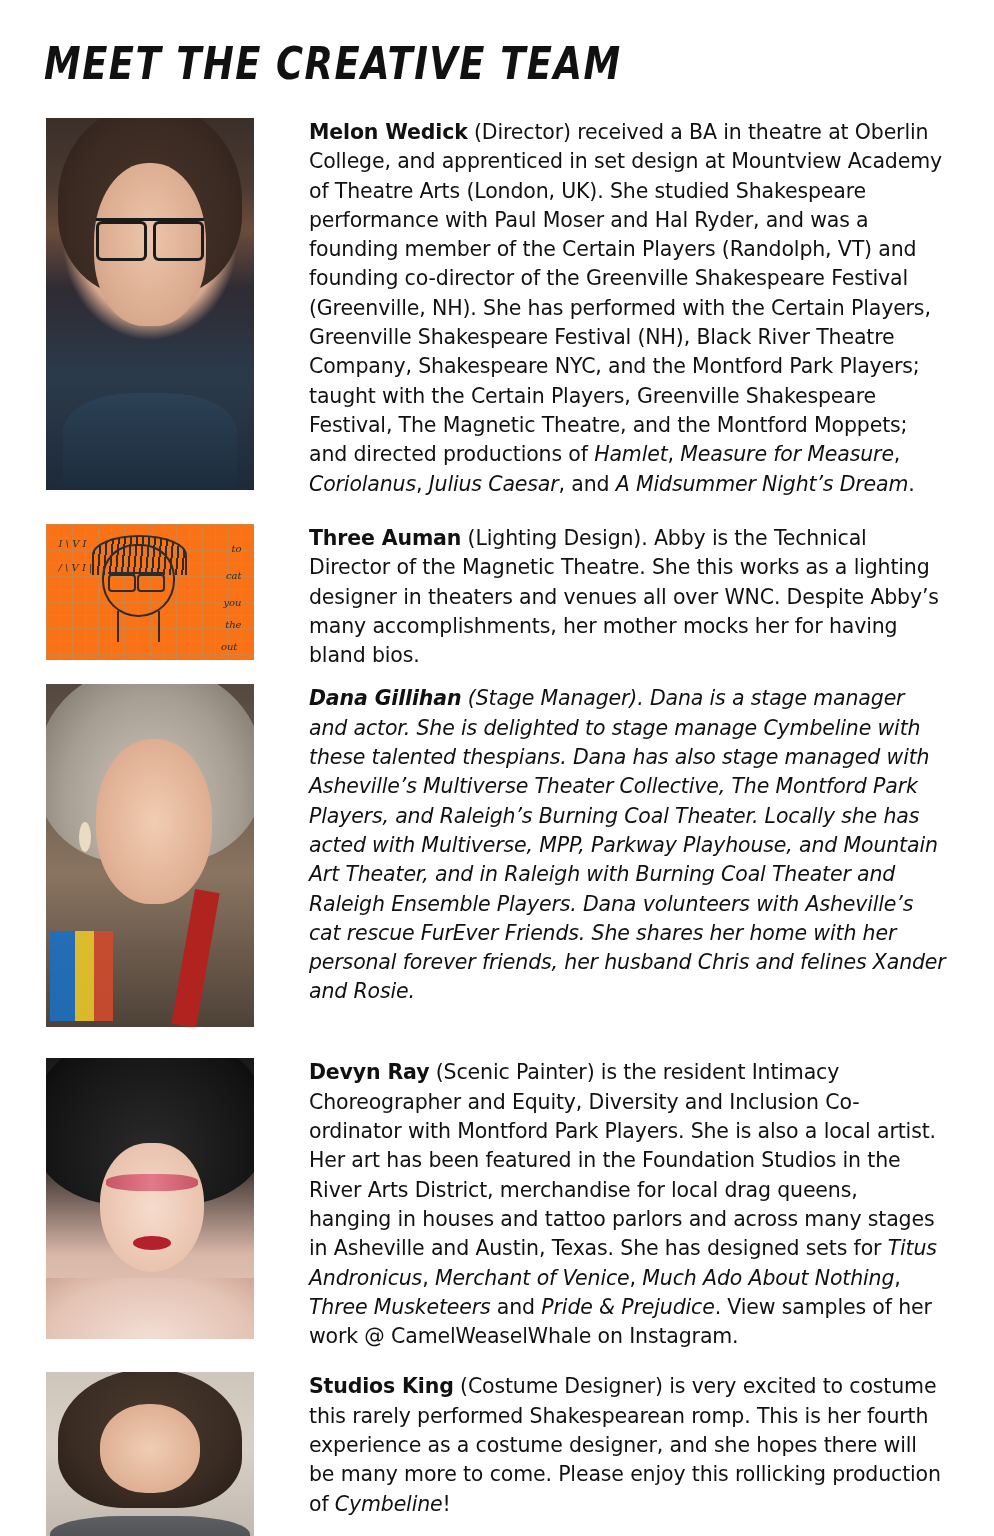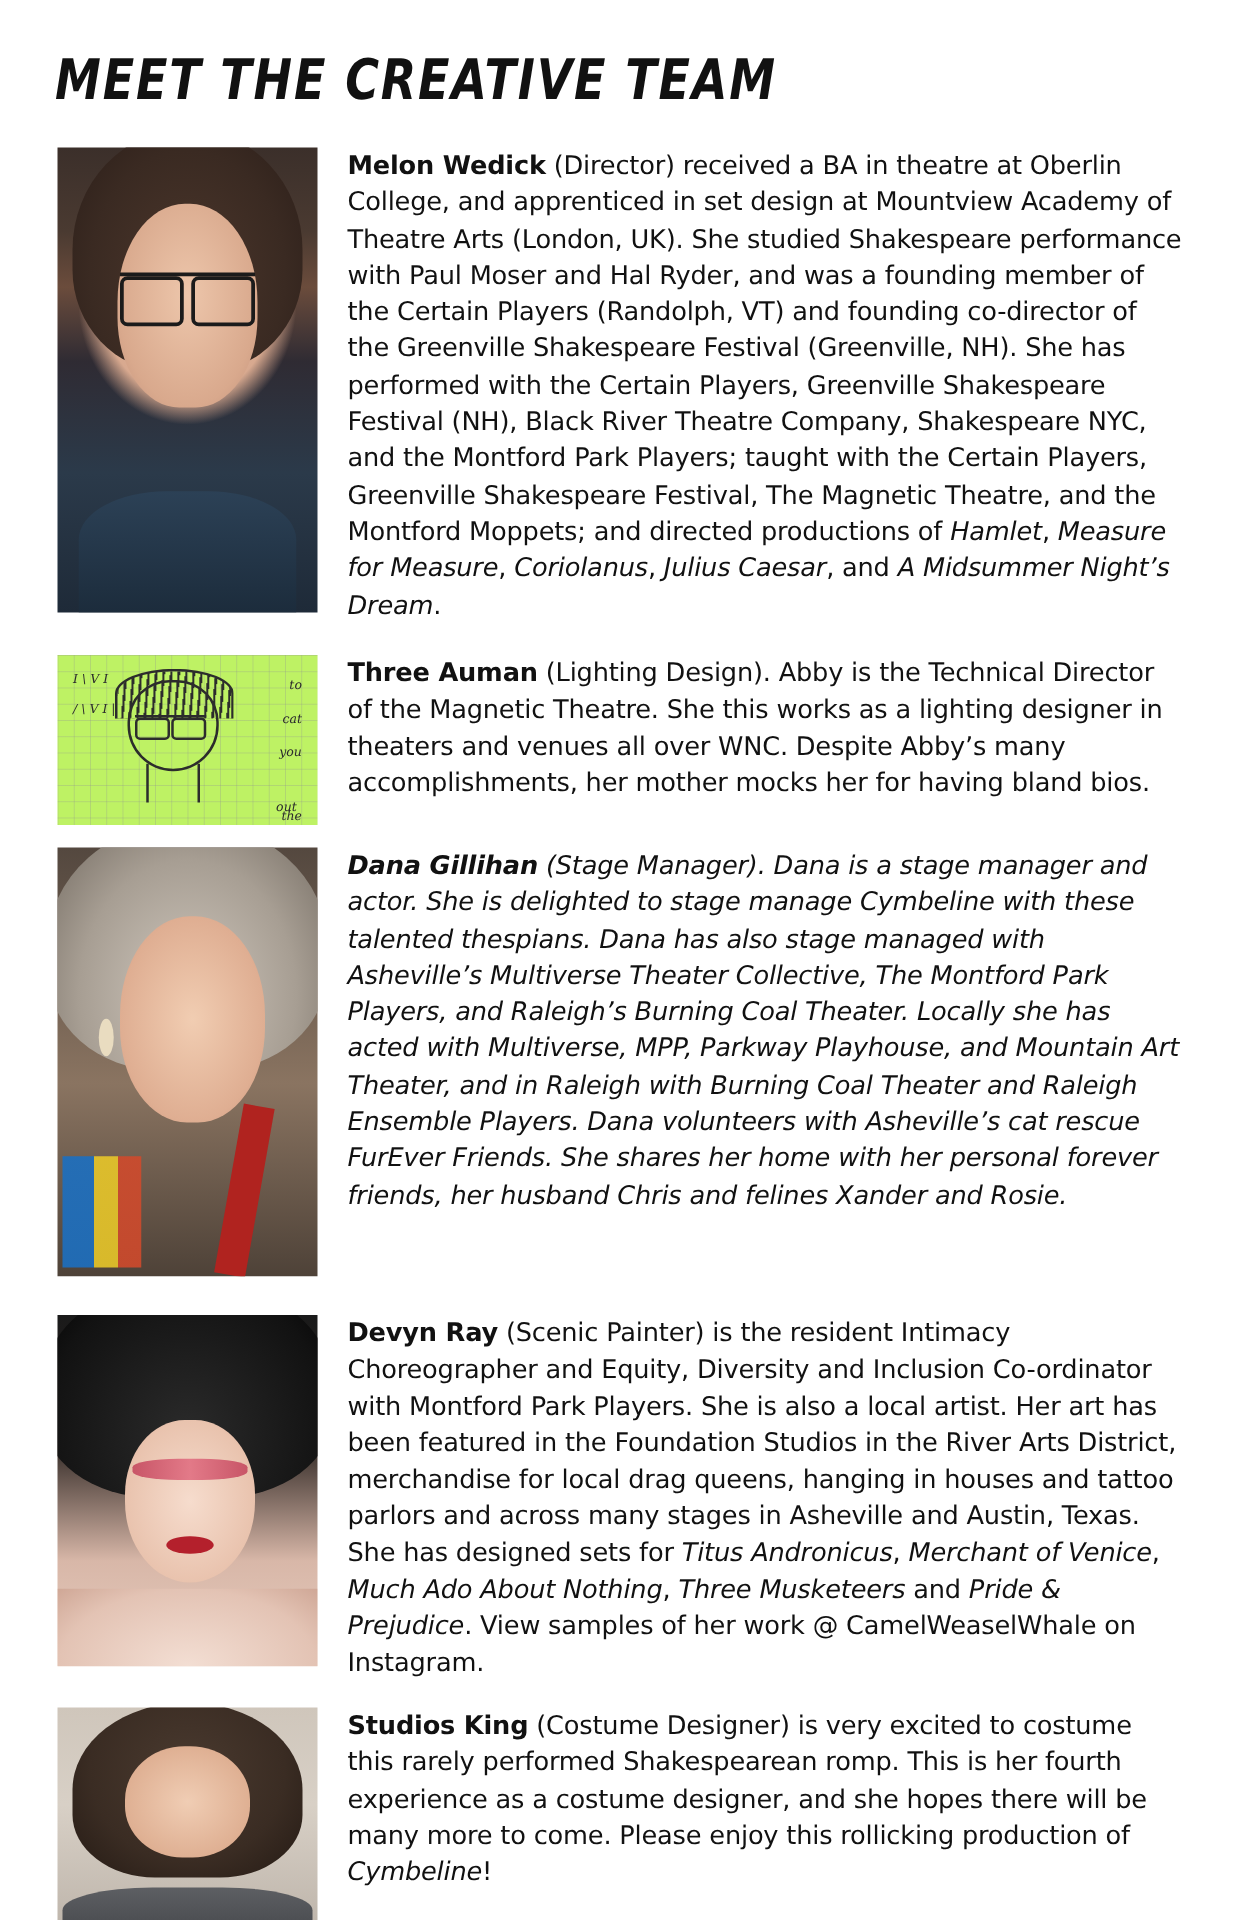--- a/index.html
+++ b/index.html
@@ -37,20 +37,21 @@
   }
   .bios {
     position: absolute;
     left: 0;
     top: 118px;
     width: 994px;
   }
   .bio {
     position: relative;
     min-height: 10px;
+    padding-left: 31px;
   }
   .photo {
     position: absolute;
     left: 46px;
     width: 208px;
     border: 0;
     overflow: hidden;
     background: #ddd;
   }
   .photo .inner {
@@ -103,21 +104,21 @@
   }
   .ph-melon .glasses:before { left: 0; }
   .ph-melon .glasses:after { right: 0; }
   .ph-melon .top {
     position: absolute; left: 8%; bottom: 0; width: 84%; height: 26%;
     background: linear-gradient(180deg, #2c4156 0%, #1c2c3c 100%);
     border-radius: 40% 40% 0 0;
   }
 
   .ph-abby {
-    background: #bef264;
+    background: #f97316;
   }
   .ph-abby .grid {
     position: absolute; inset: 0;
     background-image:
       linear-gradient(to right, rgba(150,160,140,0.35) 1px, transparent 1px),
       linear-gradient(to bottom, rgba(150,160,140,0.35) 1px, transparent 1px);
     background-size: 13px 13px;
   }
   .ph-abby .sketch {
     position: absolute; left: 20%; top: 8%; width: 50%; height: 82%;
@@ -258,21 +259,21 @@
             <div class="sk-head"></div>
             <div class="sk-hair"></div>
             <div class="sk-glass"></div>
             <div class="sk-neck"></div>
           </div>
           <div class="scribble" style="left:6%; top:10%;">I  \  V  I</div>
           <div class="scribble" style="left:6%; top:28%;">/ \ V I |</div>
           <div class="scribble" style="right:6%; top:14%;">to</div>
           <div class="scribble" style="right:6%; top:34%;text-align:center;">cat</div>
           <div class="scribble" style="right:6%; top:54%;">you</div>
-          <div class="scribble" style="right:6%; top:70%;margin-top:29px;">the</div>
+          <div class="scribble" style="right:6%; top:70%;">the</div>
           <div class="scribble" style="right:8%; top:86%;">out</div>
         </div>
       </div>
       <div class="bio-text">
         <span class="name">Three Auman</span><span><span> (Lighting Design). Abby is the Technical Director of the Magnetic Theatre. She this works as a lighting designer in theaters and venues all over WNC. Despite Abby’s many accomplishments, her mother mocks her for having bland bios.</span></span>
       </div>
     </div>
 
     <div class="spacer-1"></div>
 

